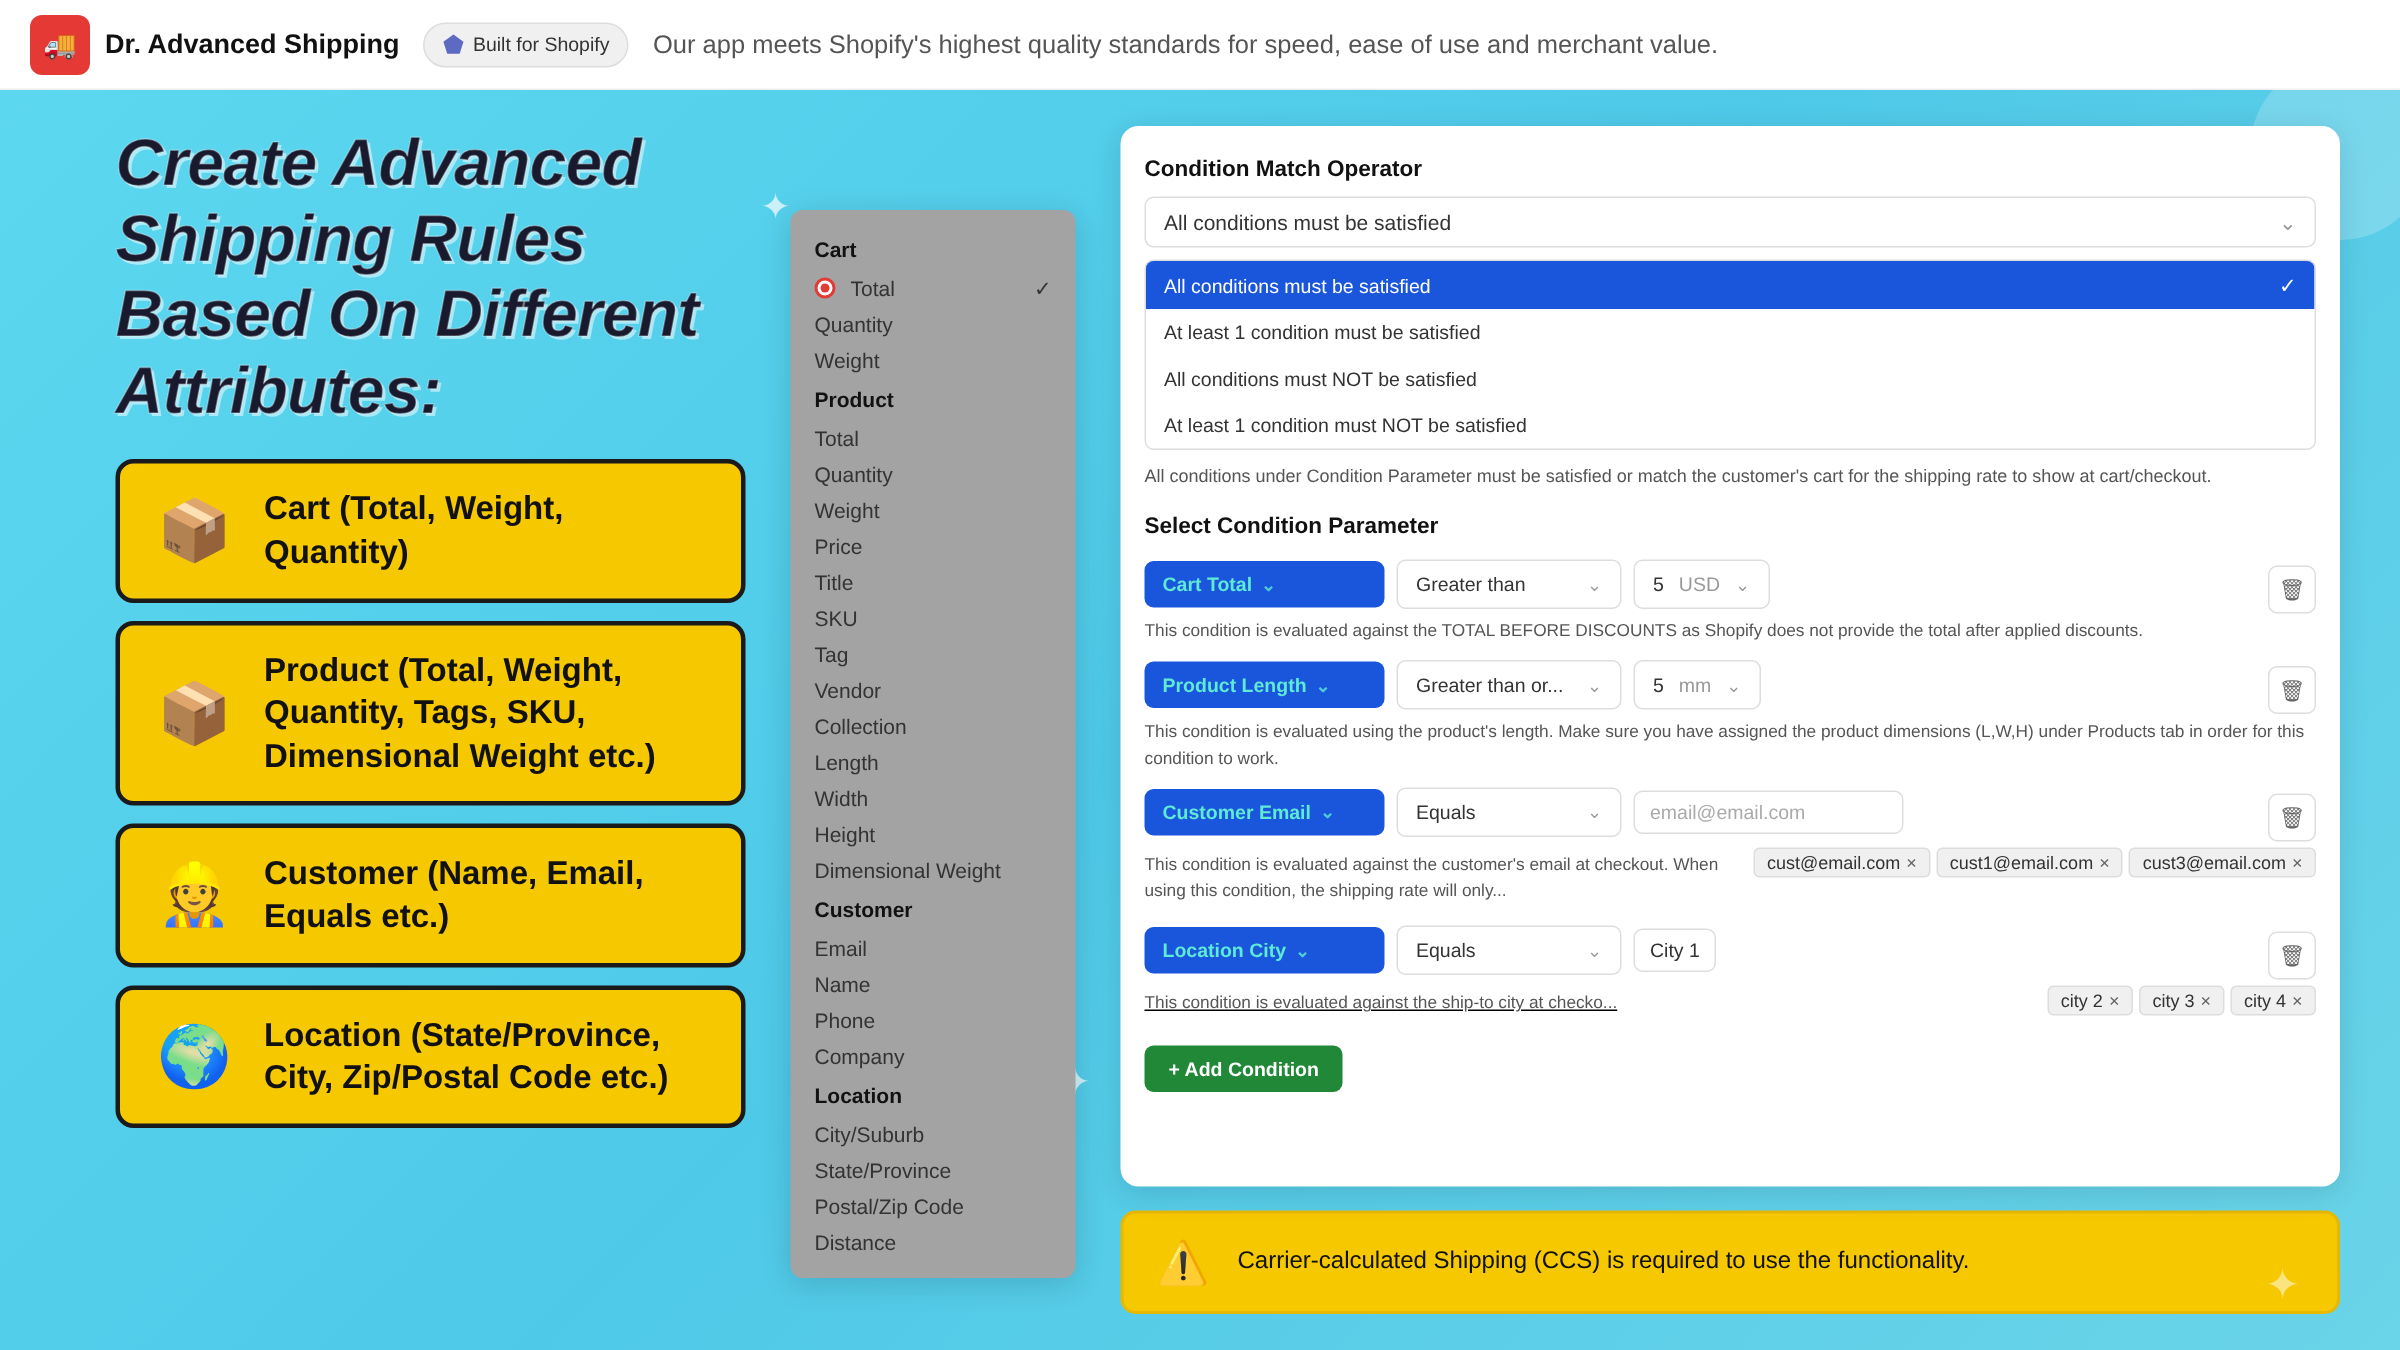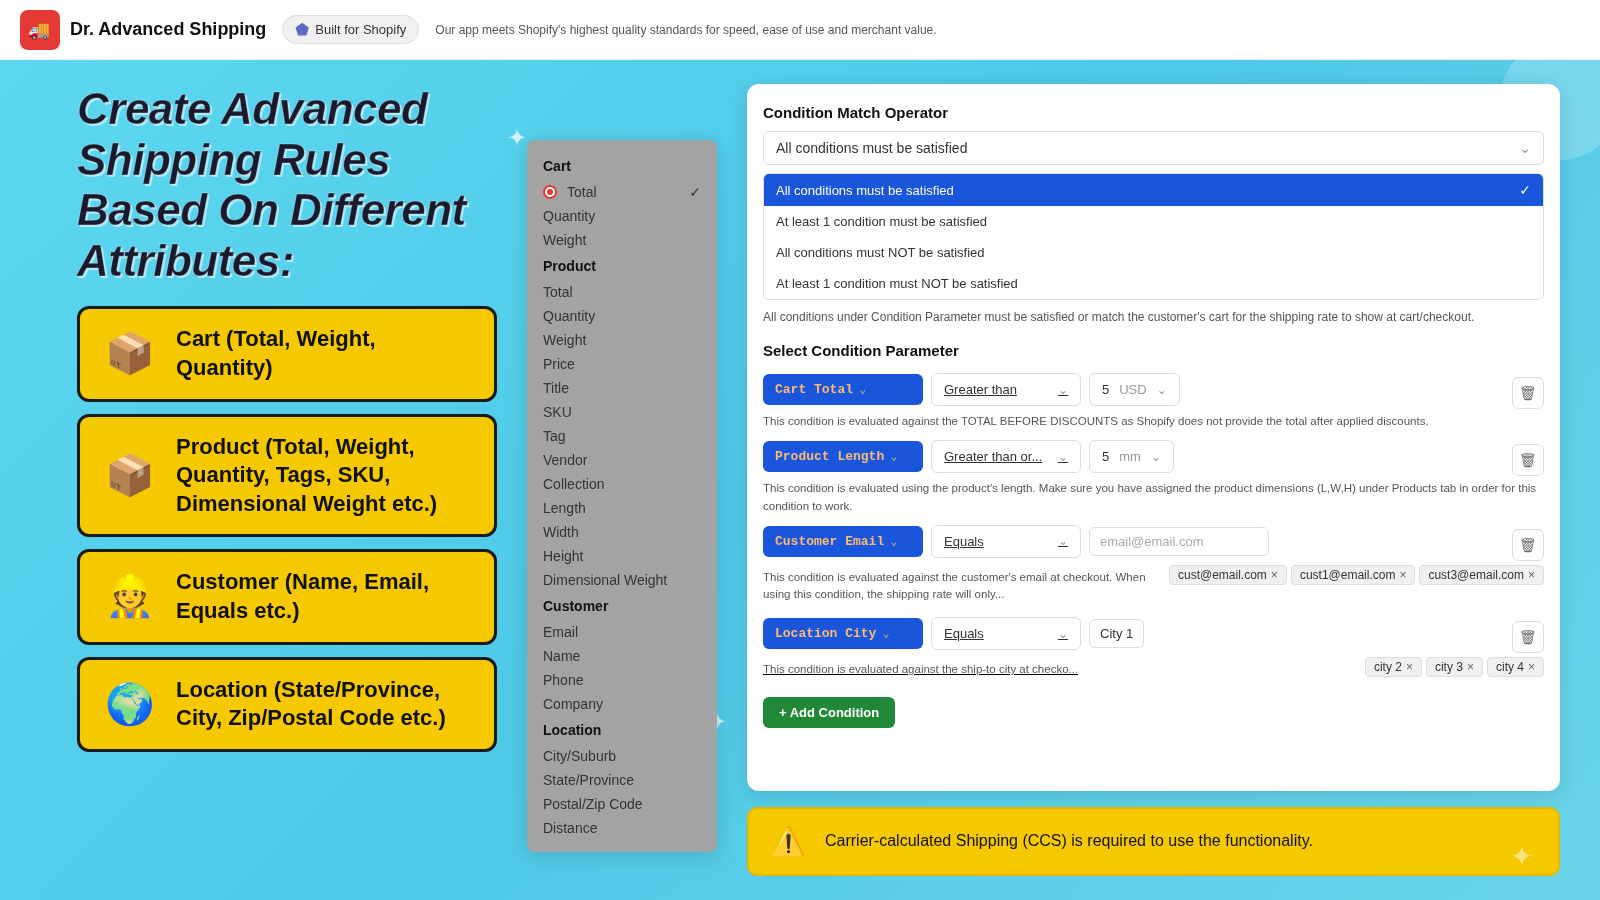--- a/index.html
+++ b/index.html
@@ -49,21 +49,21 @@
       gap: 6px;
       background: #f0f0f0;
       border: 1px solid #ddd;
       border-radius: 20px;
       padding: 4px 12px;
       font-size: 13px;
       color: #333;
     }
     .shopify-badge .dot { color: #5c6ac4; font-size: 16px; }
     .topbar-desc {
-      font-size: 12px;
+      font-size: 17px;
       color: #555;
     }
 
     
     .main {
       display: flex;
       padding: 24px 40px;
       gap: 30px;
       height: calc(900px - 60px);
       position: relative;
@@ -241,47 +241,45 @@
       margin-bottom: 4px;
     }
     .condition-row-inputs {
       display: flex;
       align-items: center;
       gap: 8px;
       flex: 1;
     }
     .condition-select-blue {
       background: #1a56db;
-      color: #fdba74;
+      color: #5eead4;
       border: none;
       border-radius: 6px;
       padding: 8px 12px;
       font-size: 13px;
       font-weight: 600;
       cursor: pointer;
       display: flex;
       align-items: center;
       gap: 6px;
       min-width: 160px;
-      font-family: Liberation Mono, monospace;
     }
     .condition-select-blue .chevron { font-size: 12px; opacity: 0.8; }
     .condition-select-gray {
       background: white;
       color: #333;
       border: 1px solid #ddd;
       border-radius: 6px;
       padding: 8px 12px;
       font-size: 13px;
       cursor: pointer;
       display: flex;
       align-items: center;
       gap: 2px;
       min-width: 150px;
-      text-decoration: underline;
     }
     .condition-select-gray .chevron { font-size: 12px; color: #999; margin-left: auto; }
     .condition-input-with-unit {
       background: white;
       border: 1px solid #ddd;
       border-radius: 6px;
       padding: 8px 12px;
       font-size: 13px;
       color: #333;
       display: flex;

